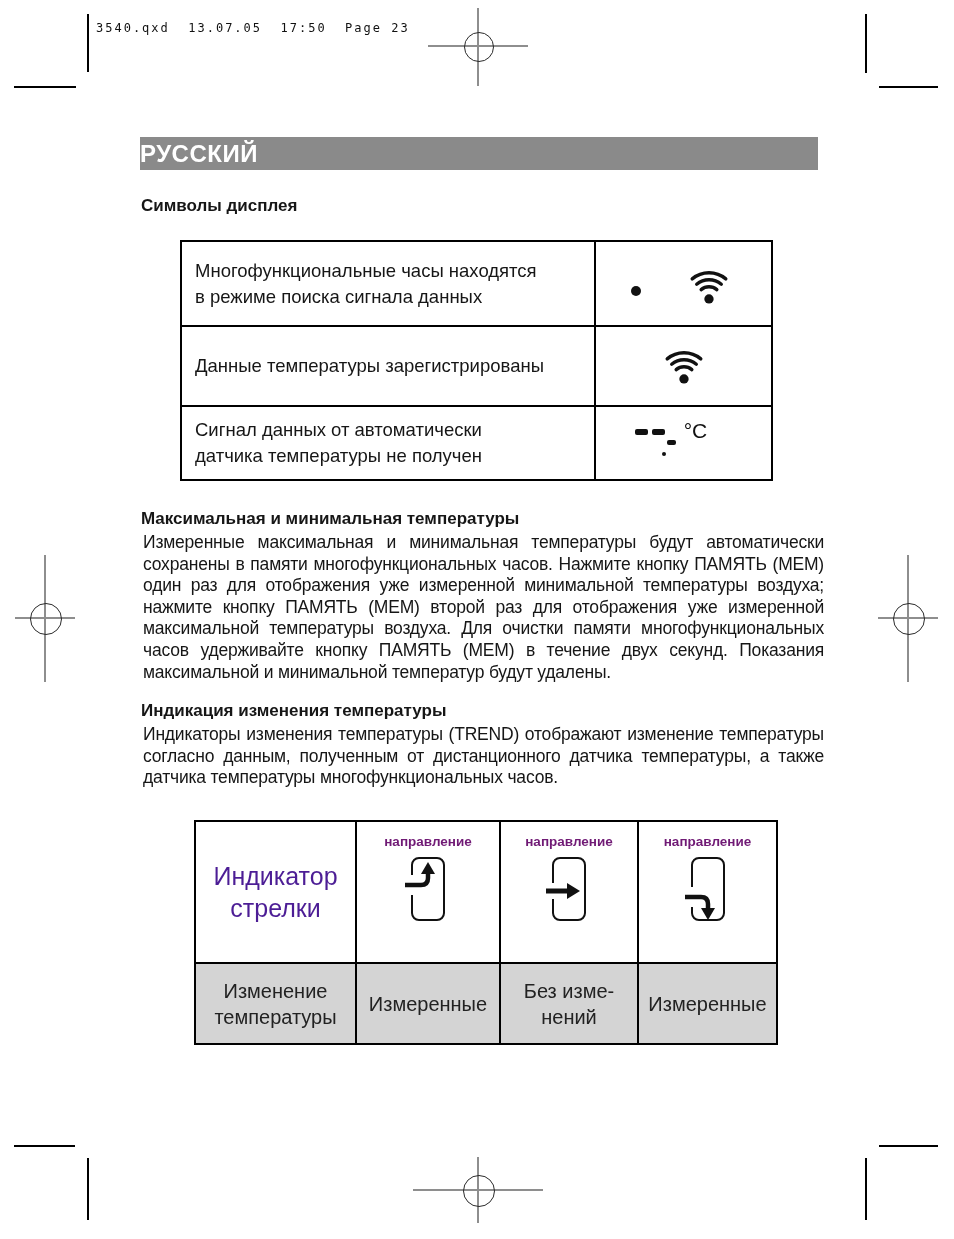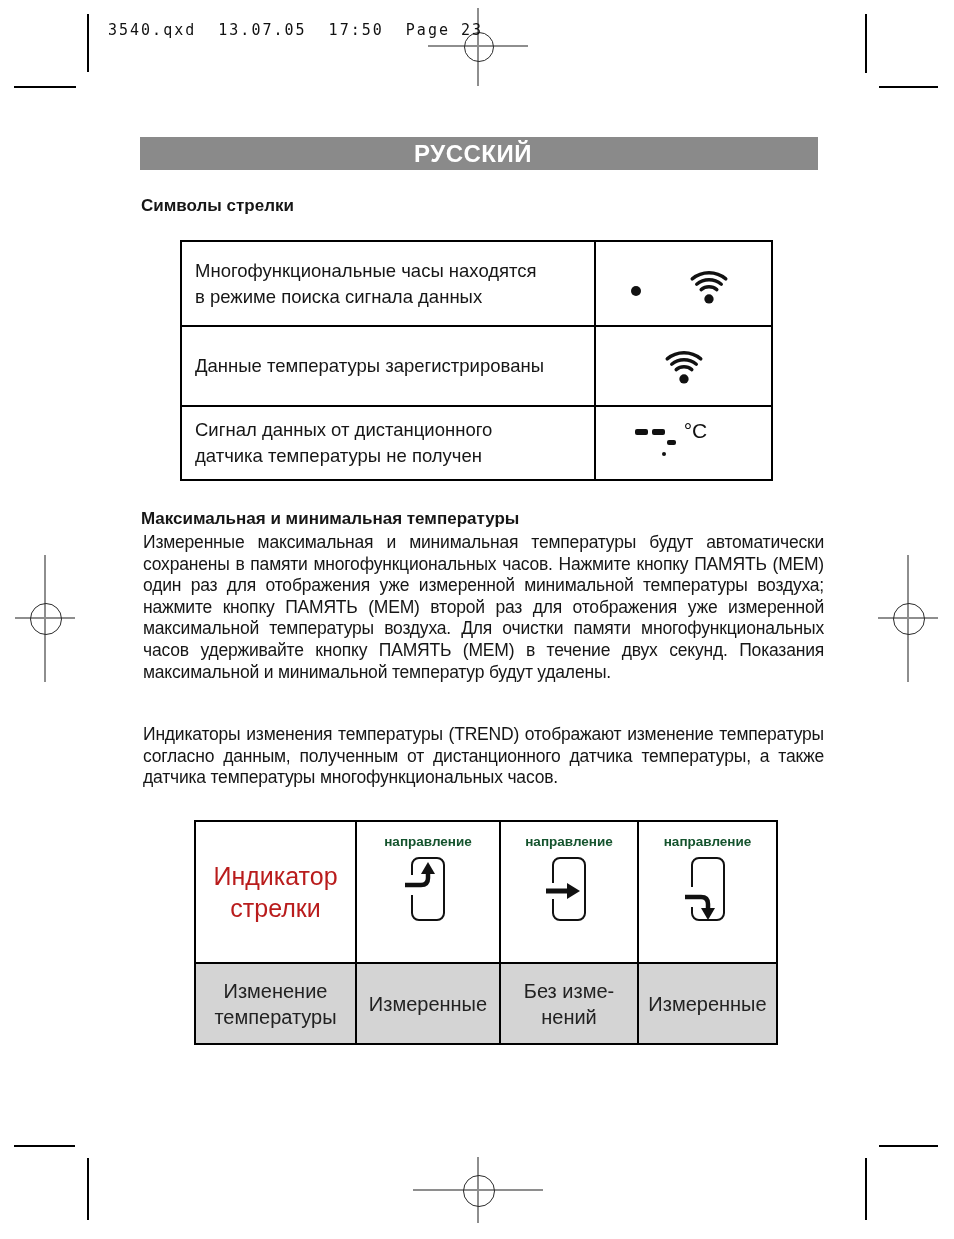--- a/index.html
+++ b/index.html
@@ -12,31 +12,31 @@
     overflow:hidden;
   }
 
   
   .cm { position:absolute; background:#000; }
   .regline { position:absolute; background:#8e8e8e; }
   .regcircle { position:absolute; border:1.5px solid #2a2a2a; border-radius:50%; background:transparent; }
 
   
   .topline {
-    position:absolute; left:108px; top:21px;
+    position:absolute; left:96px; top:21px;
     font-family:"DejaVu Sans Mono", monospace;
-    font-size:15px; letter-spacing:2px; color:#111;
+    font-size:12px; letter-spacing:2px; color:#111;
     white-space:pre;
   }
 
   
   .banner {
     position:absolute; left:140px; top:137px; width:678px; height:33px;
     background:var(--banner-bg,#8a8a8a);
-    display:flex; align-items:center; justify-content:center;
+    display:flex; align-items:center; justify-content:flex-start;
     padding-right:12px; box-sizing:border-box;
   }
   .banner span { color:#fff; font-weight:bold; font-size:24px; letter-spacing:0.5px; }
 
   
   .sect-head { position:absolute; left:141px; font-weight:bold; font-size:17px; }
   .para {
     position:absolute; left:141px; width:681px;
     font-size:17.5px; line-height:21.6px; letter-spacing:-0.2px;
     text-align:justify; margin:2px;
@@ -71,22 +71,22 @@
 
   
   .t2 {
     position:absolute; left:194px; top:820px; width:566px;
     border-collapse:collapse; table-layout:fixed;
   }
   .t2 td { border:2.5px solid #000; text-align:center; vertical-align:middle; }
   .t2 .c1 { width:157px; } .t2 .c2 { width:140px; } .t2 .c3 { width:134px; } .t2 .c4 { width:135px; }
   .t2 .hrow { height:142px; }
   .t2 .frow { height:81px; background:var(--t2-footer-bg,#d4d4d4); }
-  .t2 .big { font-size:25px; line-height:32px; color:#b91c1c; }
-  .t2 .dir { font-weight:bold; font-size:13.5px; color:#14532d; display:block; margin-top:2px; }
+  .t2 .big { font-size:25px; line-height:32px; color:#4c1d95; }
+  .t2 .dir { font-weight:bold; font-size:13.5px; color:#701a75; display:block; margin-top:2px; }
   .t2 .frow td { font-size:20px; line-height:26px; color:#222; }
   .arrowcell { vertical-align:top !important; padding-top:10px; }
 
   
   .abox {
     position:relative; width:34px; height:64px; margin:8px auto 0 auto;
     border:2.5px solid #111; border-radius:8px; box-sizing:border-box;
   }
   .abox .gap { position:absolute; left:-4px; width:6px; background:#fff; }
   .abox svg { position:absolute; left:-8px; top:0; overflow:visible; }
@@ -126,21 +126,21 @@
   <div class="regline" style="left:477px;top:1157px;width:1.5px;height:66px"></div>
   <div class="regline" style="left:413px;top:1189px;width:130px;height:1.5px"></div>
   <div class="regcircle" style="left:463px;top:1175px;width:30px;height:30px"></div>
 
   <div class="topline">3540.qxd  13.07.05  17:50  Page 23</div>
 
   <div class="banner">
     <span>РУССКИЙ</span>
   </div>
 
-  <div class="sect-head" style="top:196px">Символы стрелки</div>
+  <div class="sect-head" style="top:196px">Символы дисплея</div>
 
   <table class="t1">
     <tbody>
         <tr class="r1">
       <td class="txt pre">Многофункциональные часы находятся
 в режиме поиска сигнала данных</td>
       <td class="ico">
         <div class="sig-row">
           <span class="sigdot"></span>
           <svg width="56" height="48" viewBox="0 0 60 50">
@@ -157,38 +157,39 @@
       <td class="ico">
         <svg width="56" height="48" viewBox="0 0 60 50">
           <circle cx="30" cy="41" r="5" fill="#111"></circle>
           <path d="M 21.6 31.0 A 13 13 0 0 1 38.4 31.0" stroke="#111" stroke-width="3.6" fill="none" stroke-linecap="round"></path>
           <path d="M 16.8 25.3 A 20.5 20.5 0 0 1 43.2 25.3" stroke="#111" stroke-width="3.6" fill="none" stroke-linecap="round"></path>
           <path d="M 12.0 19.5 A 28 28 0 0 1 48.0 19.5" stroke="#111" stroke-width="3.6" fill="none" stroke-linecap="round"></path>
         </svg>
       </td>
     </tr>
     <tr class="r3">
-      <td class="txt pre">Сигнал данных от дистанционного
+      <td class="txt pre">Сигнал данных от автоматически
 датчика температуры не получен</td>
       <td class="ico">
         <div class="nosig">
           <span class="b d1"></span>
               <span class="b d2"></span>
               <span class="b d3"></span>
               <span class="b ddot"></span>
           <span class="unit">°C</span>
         </div>
       </td>
     </tr>
   </tbody>
     </table>
 
   <div class="sect-head" style="top:509px">Максимальная и минимальная температуры</div>
   <p class="para" style="top:530px">Измеренные максимальная и минимальная температуры будут автоматически сохранены в памяти многофункциональных часов. Нажмите кнопку ПАМЯТЬ (MEM) один раз для отображения уже измеренной минимальной температуры воздуха; нажмите кнопку ПАМЯТЬ (MEM) второй раз для отображения уже измеренной максимальной температуры воздуха. Для очистки памяти многофункциональных часов удерживайте кнопку ПАМЯТЬ (MEM) в течение двух секунд. Показания максимальной и минимальной температур будут удалены.</p>
 
+  <div class="sect-head" style="top:701px">Индикация изменения температуры</div>
   <p class="para" style="top:722px">Индикаторы изменения температуры (TREND) отображают изменение температуры согласно данным, полученным от дистанционного датчика температуры, а также датчика температуры многофункциональных часов.</p>
 
   <table class="t2">
     <tbody>
         <tr class="hrow">
       <td class="c1 big pre">Индикатор
 стрелки</td>
       <td class="c2 arrowcell">
         <span class="dir">направление</span>
         <div class="abox">

